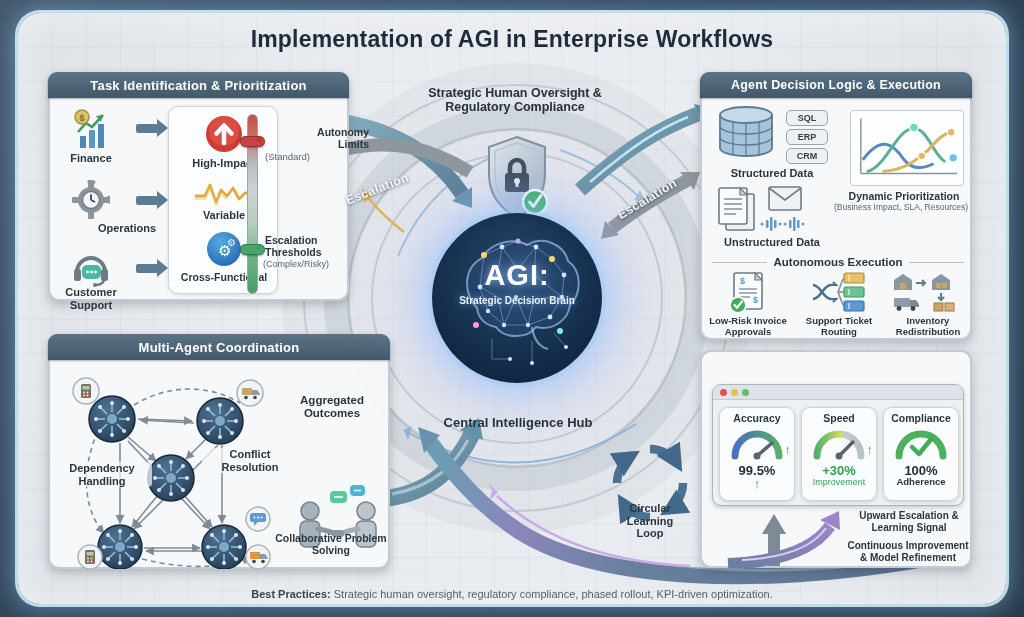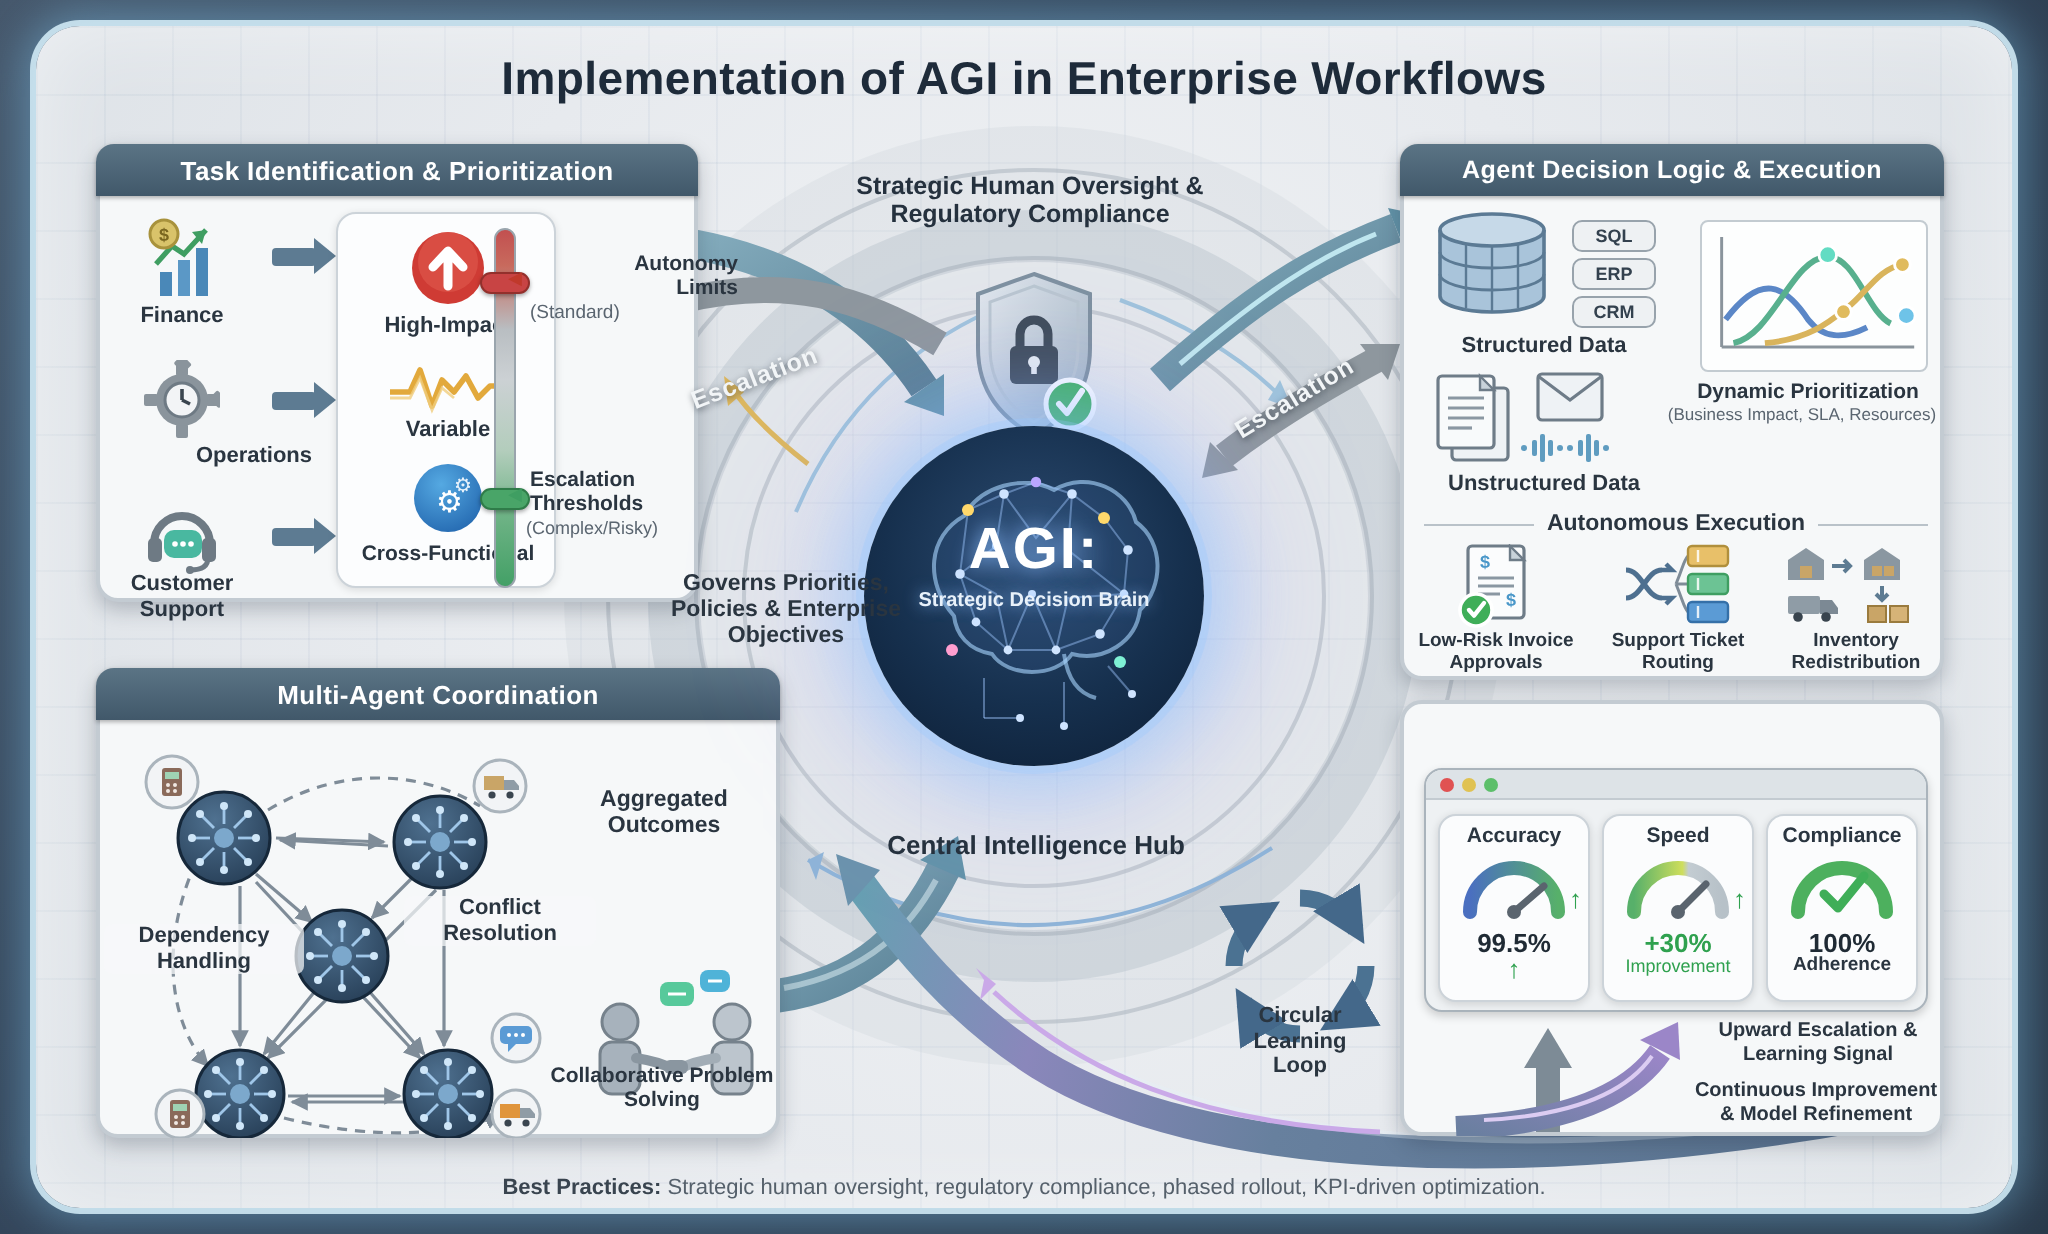--- a/index.html
+++ b/index.html
@@ -655,21 +655,20 @@
         <circle cx="120" cy="46" r="3" fill="#ffd86b"></circle>
       <circle cx="44" cy="112" r="3" fill="#ff9ecf"></circle>
         <circle cx="128" cy="118" r="3" fill="#7ef0d4"></circle>
         <circle cx="86" cy="28" r="2.6" fill="#b9a6ff"></circle>
     </svg>
     <div class="abs" style="left:0;top:46px;width:170px;text-align:center;color:#fff;font-size:29px;font-weight:bold;letter-spacing:1px;text-shadow:0 0 10px rgba(140,190,255,.9);">AGI:</div>
     <div class="abs" style="left:0;top:82px;width:170px;text-align:center;color:#e8f1fa;font-size:10px;font-weight:bold;text-shadow:0 0 8px rgba(140,190,255,.8);">Strategic Decision Brain</div>
   </div>
   <div class="abs lbl" style="left:438px;top:416px;width:160px;font-size:13px;color:#25313e;">Central Intelligence Hub</div>
 
-  <div class="abs lbl" style="left:330px;top:286px;width:126px;font-size:11.5px;color:#2a3540;">Governs Priorities, Policies &amp; Enterprise Objectives</div>
 
   <div class="abs esc-label" style="left:344px;top:182px;transform:rotate(-21deg);">Escalation</div>
   <div class="abs esc-label" style="left:614px;top:192px;transform:rotate(-31deg);">Escalation</div>
 
   <svg class="abs" style="left:606px;top:438px;" width="88" height="90" viewBox="0 0 88 90">
     <defs>
         <marker id="mL" viewBox="0 0 10 10" refX="7" refY="5" markerWidth="3.2" markerHeight="3.2" orient="auto">
           <path d="M0,0L10,5L0,10Z" fill="#44688a"></path>
         </marker>
       </defs>

